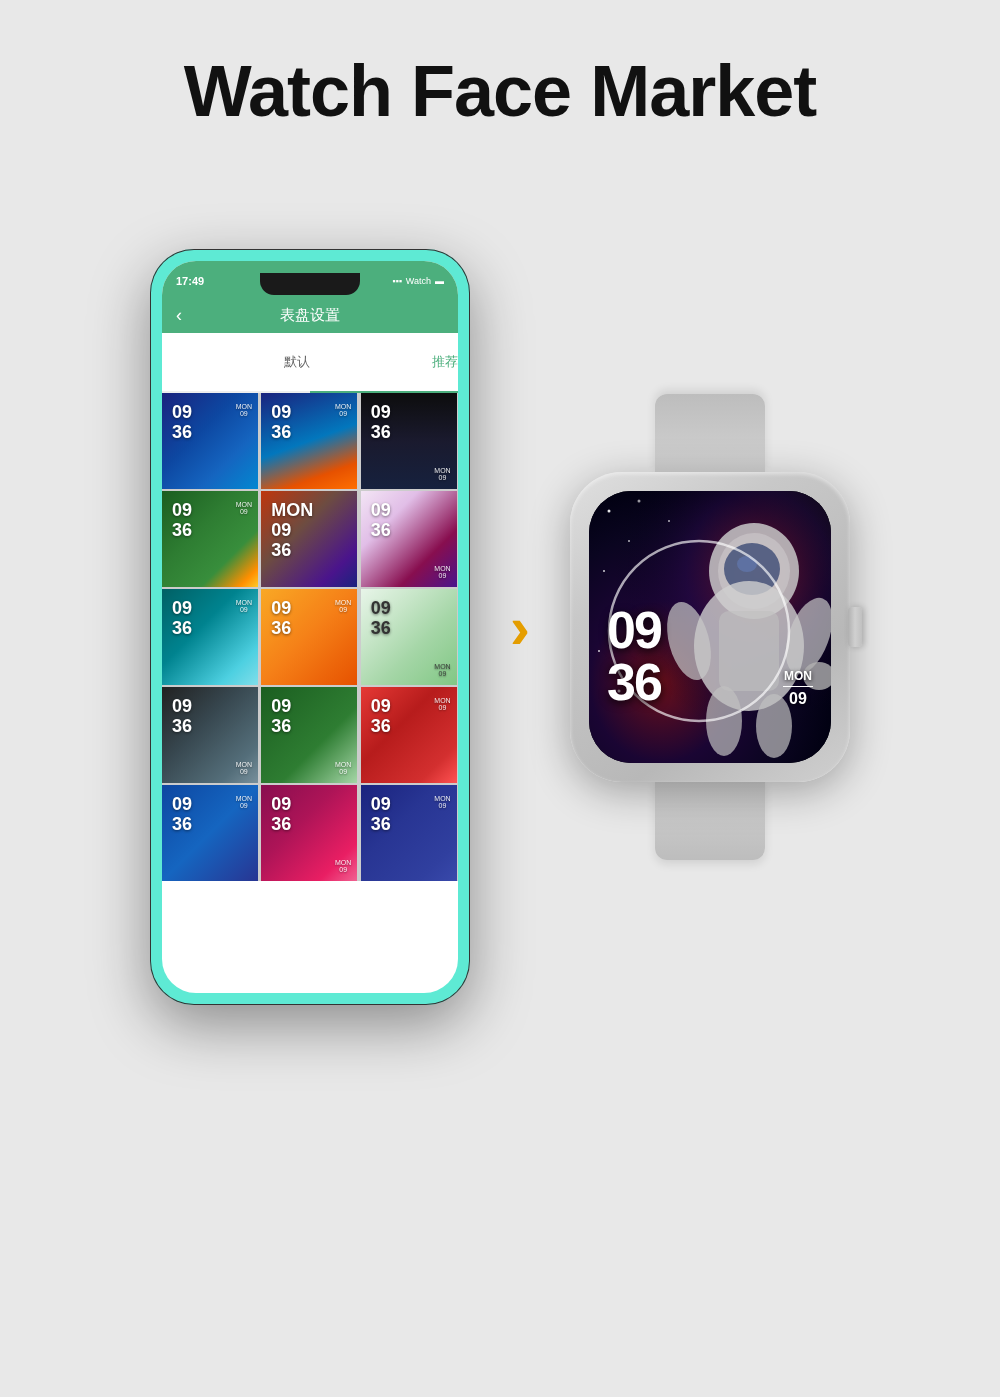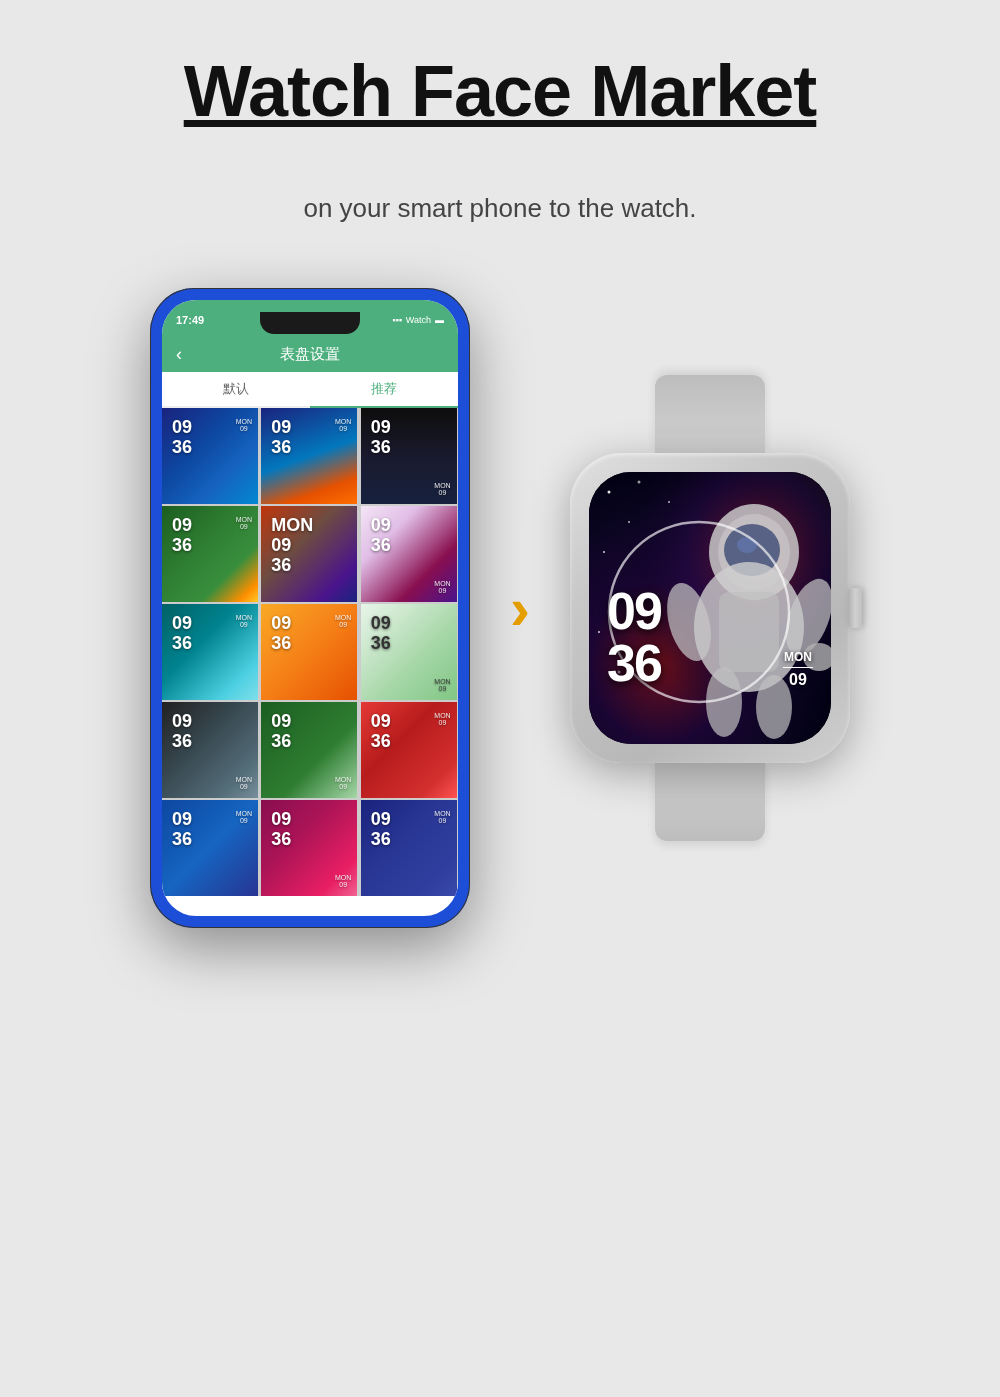--- a/index.html
+++ b/index.html
@@ -21,21 +21,20 @@
       align-items: center;
       padding-top: 50px;
     }
 
     .title {
       font-size: 72px;
       font-weight: 900;
       color: #111;
       letter-spacing: -1px;
       margin-bottom: 18px;
-      text-decoration: underline;
     }
 
     .subtitle {
       font-size: 26px;
       color: #444;
       text-align: center;
       line-height: 1.5;
       margin-bottom: 60px;
       font-weight: 400;
     }
@@ -50,22 +49,22 @@
     }
 
     
     .phone-wrapper {
       position: relative;
       width: 320px;
     }
 
     .phone-outer {
       width: 320px;
-      height: 640px;
-      background: #1d4ed8;
+      height: 756px;
+      background: #5eead4;
       border-radius: 44px;
       position: relative;
       box-shadow: 0 20px 60px rgba(0,0,0,0.4), inset 0 0 0 1px #333;
       padding: 12px;
     }
 
     .phone-screen {
       width: 100%;
       height: 100%;
       background: #fff;
@@ -139,22 +138,22 @@
     }
 
     .phone-tabs {
       display: flex;
       border-bottom: 2px solid #eee;
       background: #fff;
     }
 
     .phone-tab {
       flex: 1;
-      text-align: center;
-      padding: 8px 0;
+      text-align: right;
+      padding: 20px 0;
       font-size: 13px;
       color: #666;
     }
 
     .phone-tab.active {
       color: #4caf7d;
       border-bottom: 2px solid #4caf7d;
       margin-bottom: -2px;
     }
 
@@ -358,21 +357,20 @@
 
   </style>
 </head>
 <body>
 
 <div class="page-wrapper">
 
   <h1 class="title">Watch Face Market</h1>
   <p class="subtitle">
     <br>
-    <span>on your smart phone to the watch.</span>
   </p>
 
   <div class="content-row">
 
     <div class="phone-wrapper">
       <div class="phone-outer">
         <div class="phone-screen">
 
           <div class="phone-notch"></div>
 

